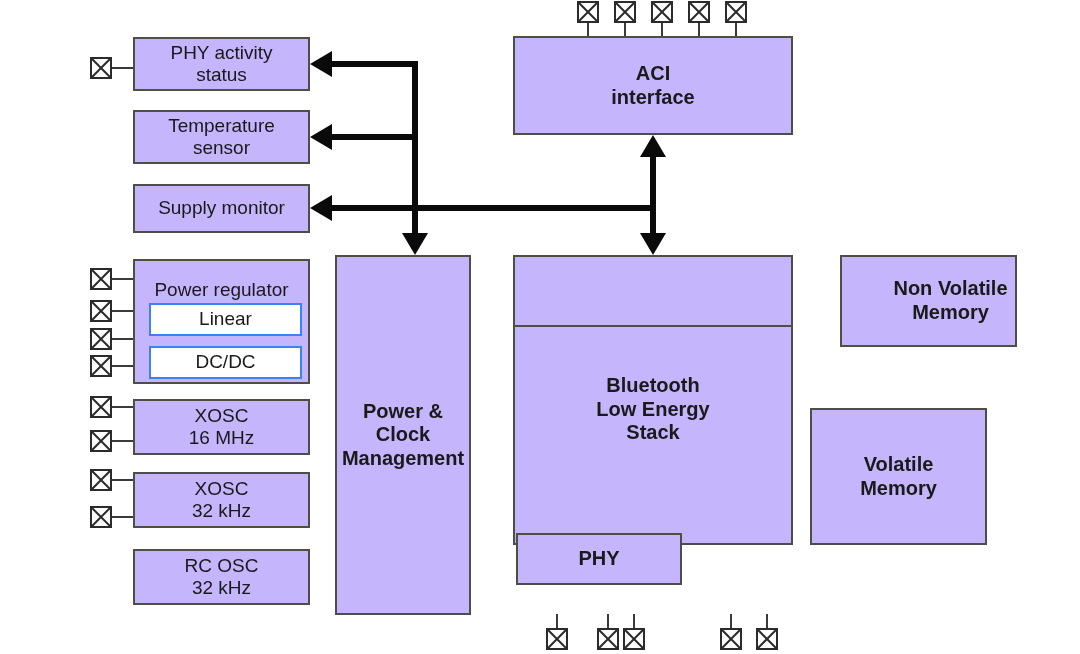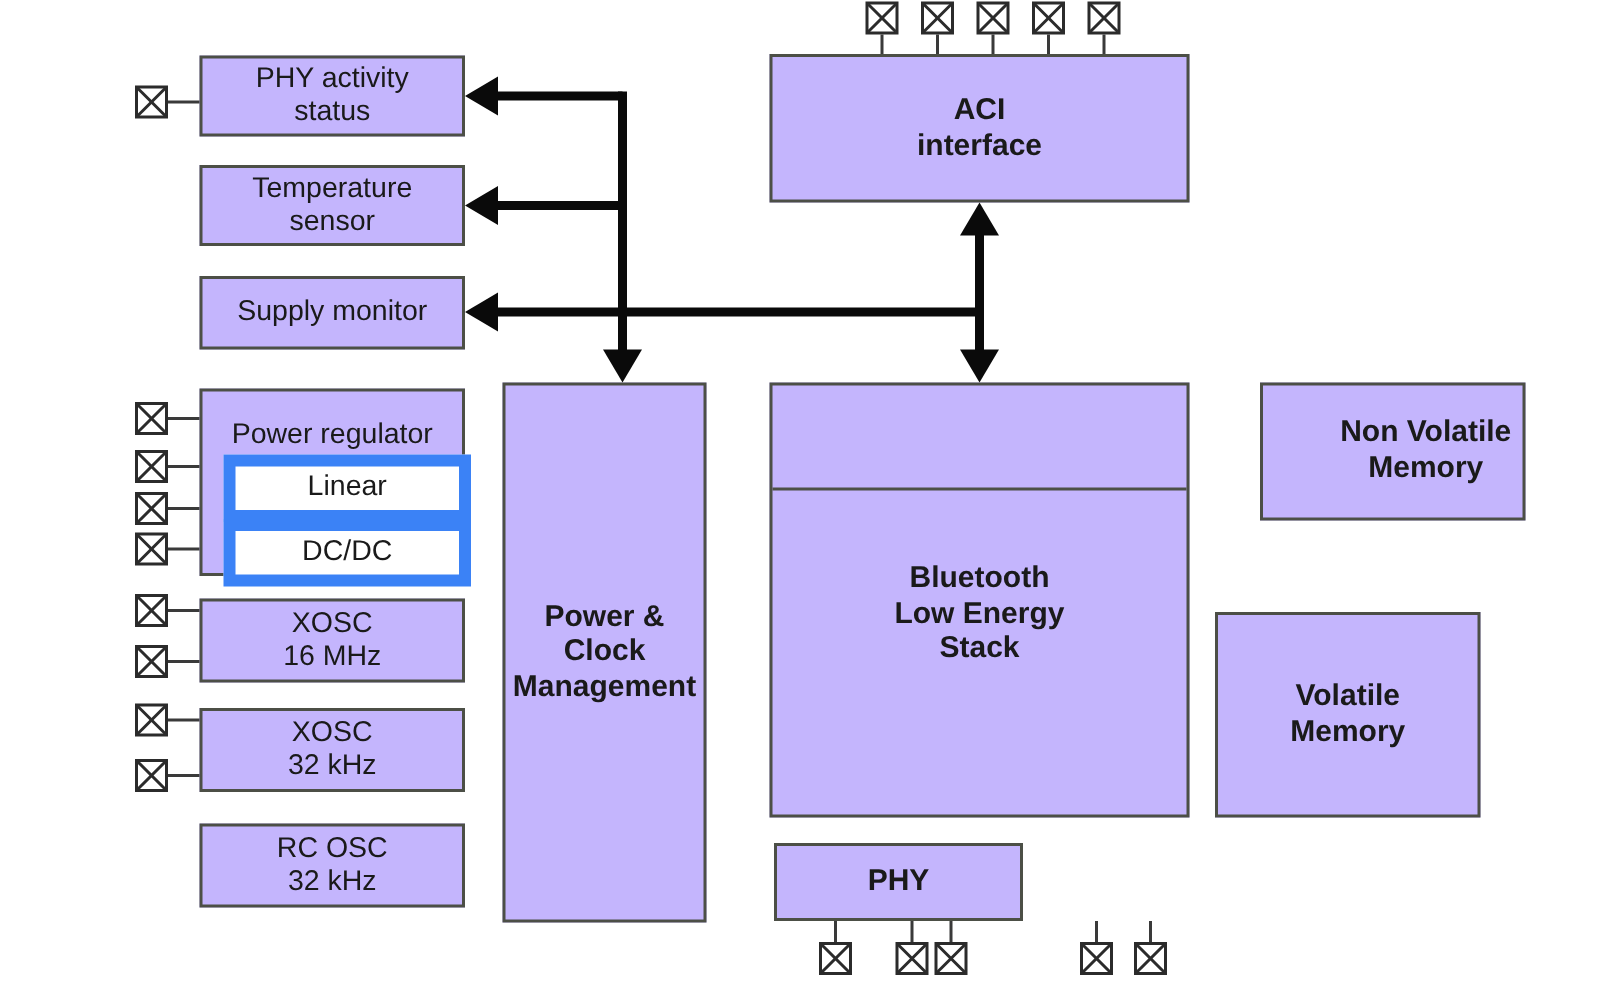--- a/index.html
+++ b/index.html
@@ -11,21 +11,21 @@
     background:#c4b5fd;
     border:2px solid #4c4f46;
     box-sizing:border-box;
     display:flex;align-items:center;justify-content:center;
     text-align:center;
     color:#1a1a1a;
     line-height:1.18;
   }
   .blk .lbl{display:block;width:100%;padding:0 4px;}
   .bold{font-weight:bold;}
-  .white{background:#ffffff;border:8px solid #3b82f6;}
+  .white{background:#ffffff;border:2px solid #3b82f6;}
 
   .pin{
     position:absolute;
     width:22px;height:22px;
     box-sizing:border-box;
     border:2px solid #2b2b2b;
     background:#ffffff;
   }
   .pin::before,.pin::after{
     content:"";position:absolute;left:50%;top:50%;
@@ -157,21 +157,21 @@
     <div class="divider" style="left:0;top:68px;width:100%;"></div>
     <div class="bold t20" style="position:absolute;left:0;top:70px;width:100%;height:165px;display:flex;align-items:center;justify-content:center;text-align:center;">
       <span>
         <span>Bluetooth</span><br>
         <span>Low Energy</span><br>
         <span>Stack</span>
       </span>
     </div>
   </div>
 
-  <div class="blk bold t20" style="left:516px;top:562px;width:166px;height:52px;">
+  <div class="blk bold t20" style="left:516px;top:533px;width:166px;height:52px;">
     <span class="lbl">PHY</span>
   </div>
   <div class="lead-v" style="left:556px;top:614px;height:16px;"></div>
   <div class="pin" style="left:546px;top:628px;"></div>
   <div class="lead-v" style="left:607px;top:614px;height:16px;"></div>
   <div class="pin" style="left:597px;top:628px;"></div>
   <div class="lead-v" style="left:633px;top:614px;height:16px;"></div>
   <div class="pin" style="left:623px;top:628px;"></div>
 
   <div class="lead-v" style="left:730px;top:614px;height:16px;"></div>

